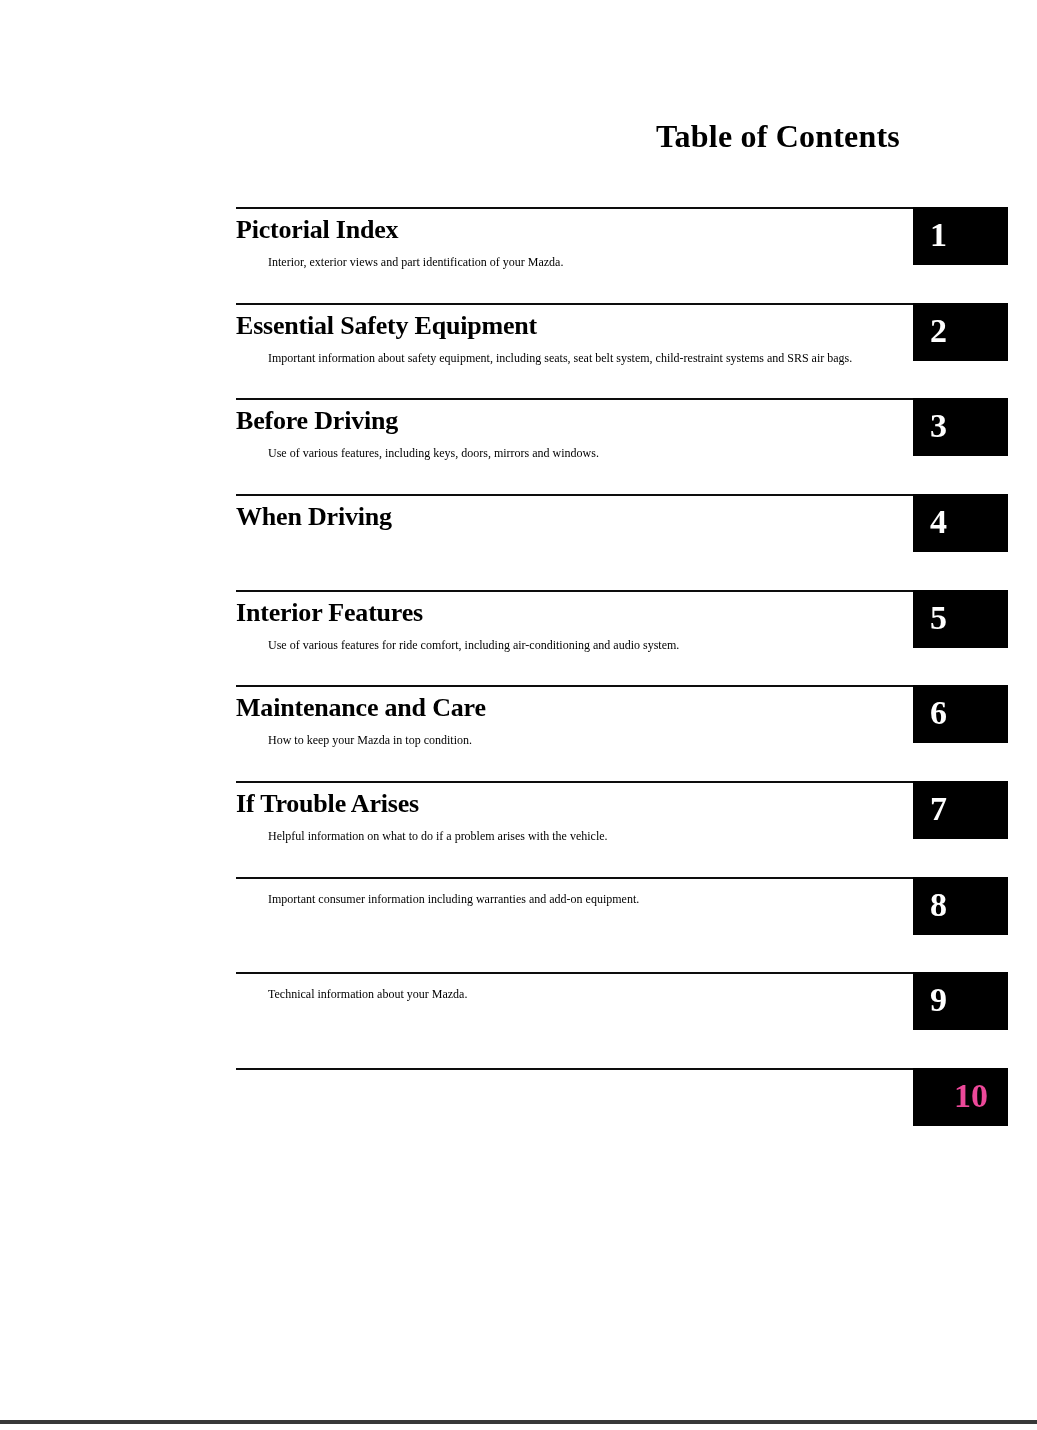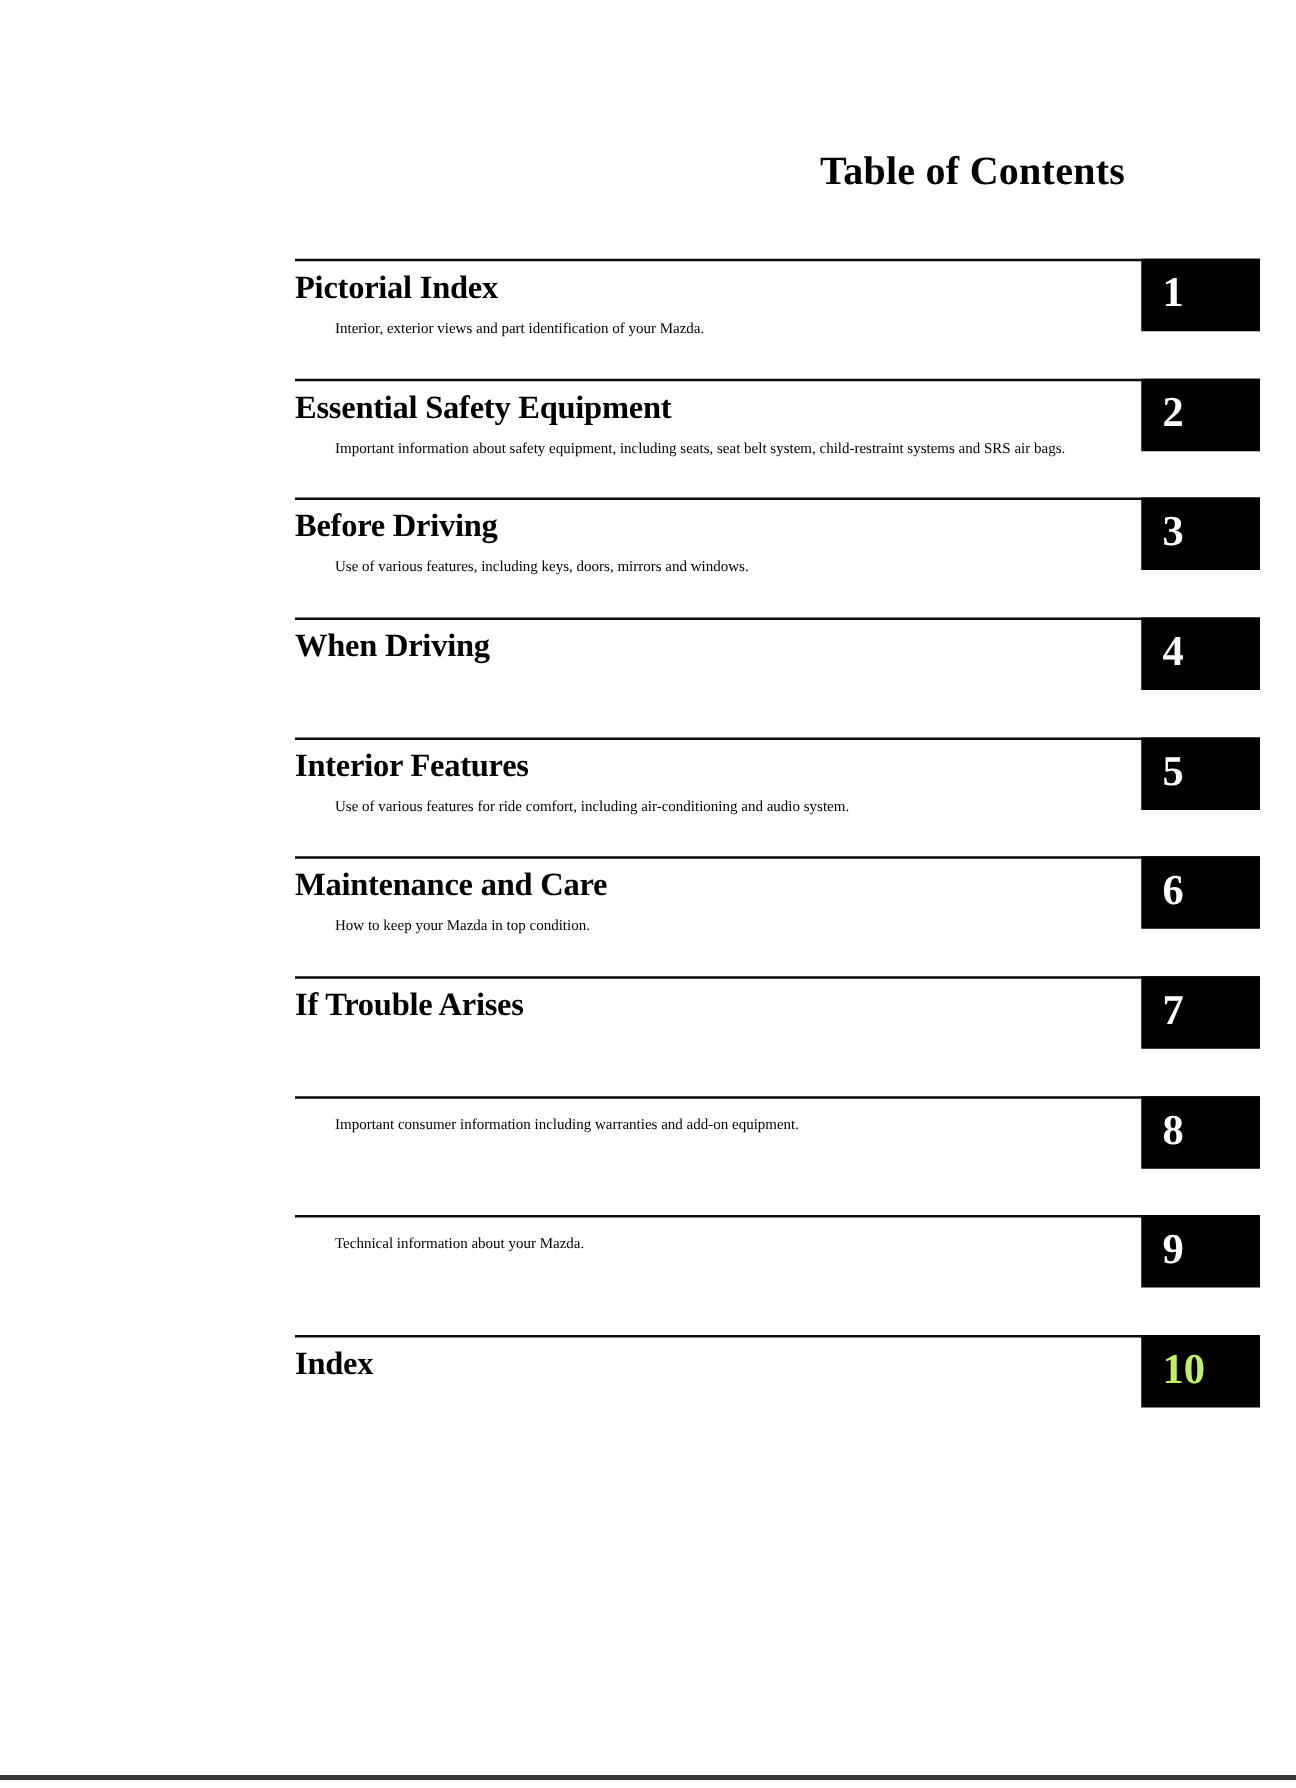--- a/index.html
+++ b/index.html
@@ -135,41 +135,41 @@
       </div>
       <h2 class="section-title">Maintenance and Care</h2>
       <p class="section-description">How to keep your Mazda in top condition.</p>
     </section>
 
     <section class="toc-section" style="top:574px">
       <div class="chapter-tab" style="background: rgb(0, 0, 0);">
         <span class="chapter-number" style="color: rgb(255, 255, 255);">7</span>
       </div>
       <h2 class="section-title">If Trouble Arises</h2>
+      <p class="section-description">Helpful information on what to do if a problem arises with the vehicle.</p>
     </section>
 
     <section class="toc-section" style="top:670px">
       <div class="chapter-tab" style="background: rgb(0, 0, 0);">
         <span class="chapter-number" style="color: rgb(255, 255, 255);">8</span>
       </div>
       <p class="section-description">Important consumer information including warranties and add-on equipment.</p>
     </section>
 
     <section class="toc-section" style="top:765px">
       <div class="chapter-tab" style="background: rgb(0, 0, 0);">
         <span class="chapter-number" style="color: rgb(255, 255, 255);">9</span>
       </div>
       <p class="section-description">Technical information about your Mazda.</p>
     </section>
 
     <section class="toc-section" style="top:861px">
       <div class="chapter-tab" style="background: rgb(0, 0, 0);">
-        <span class="chapter-number" style="color: #bef264;">10</span>
+        <span class="chapter-number" style="color: #ec4899; margin-left: 24px;">10</span>
       </div>
-      <h2 class="section-title">Index</h2>
       <p class="section-description"></p>
     </section>
 
   </div>
 
   <div class="bottom-edge-line"></div>
 
 </div>
 
 </body></html>

